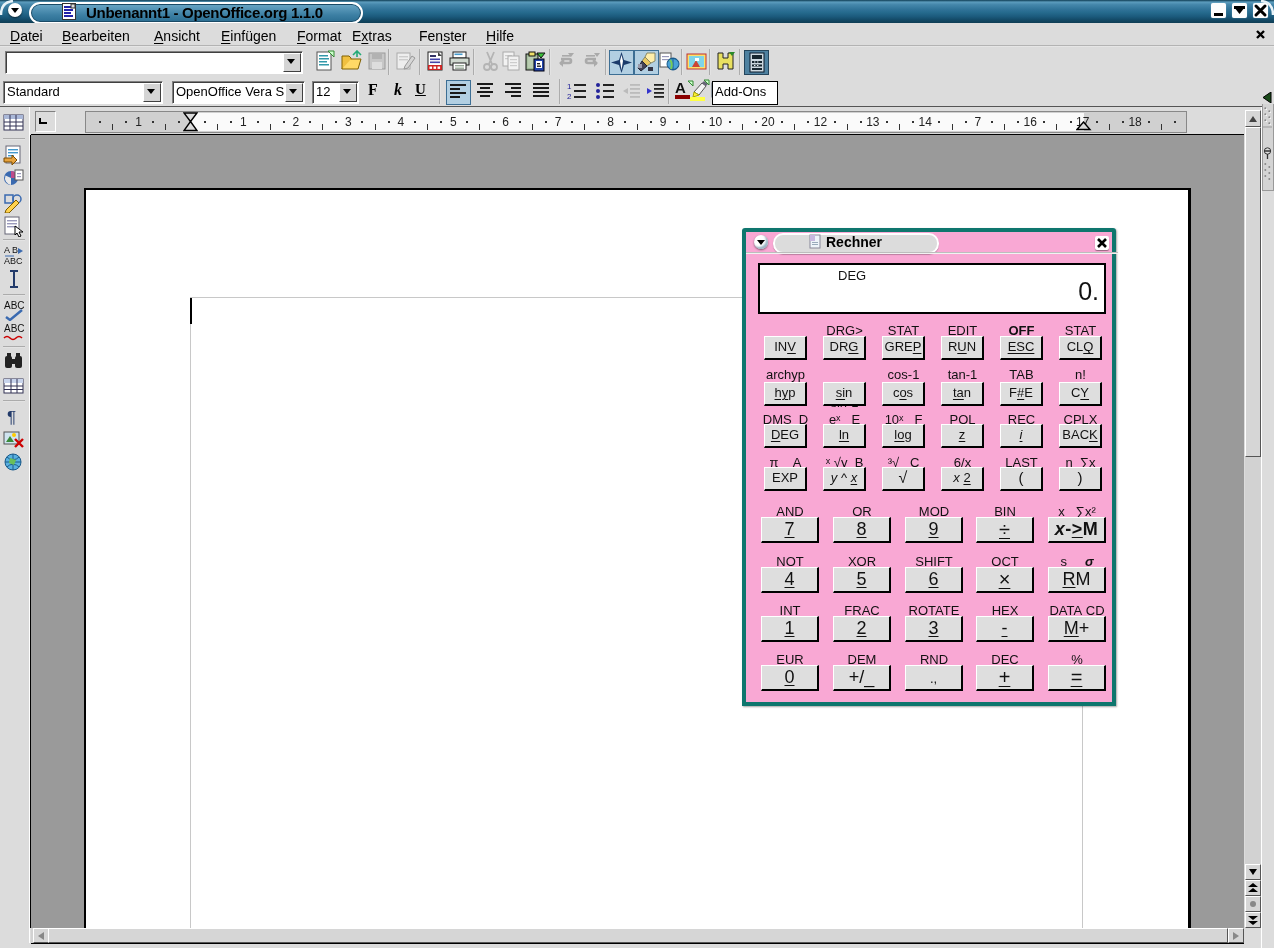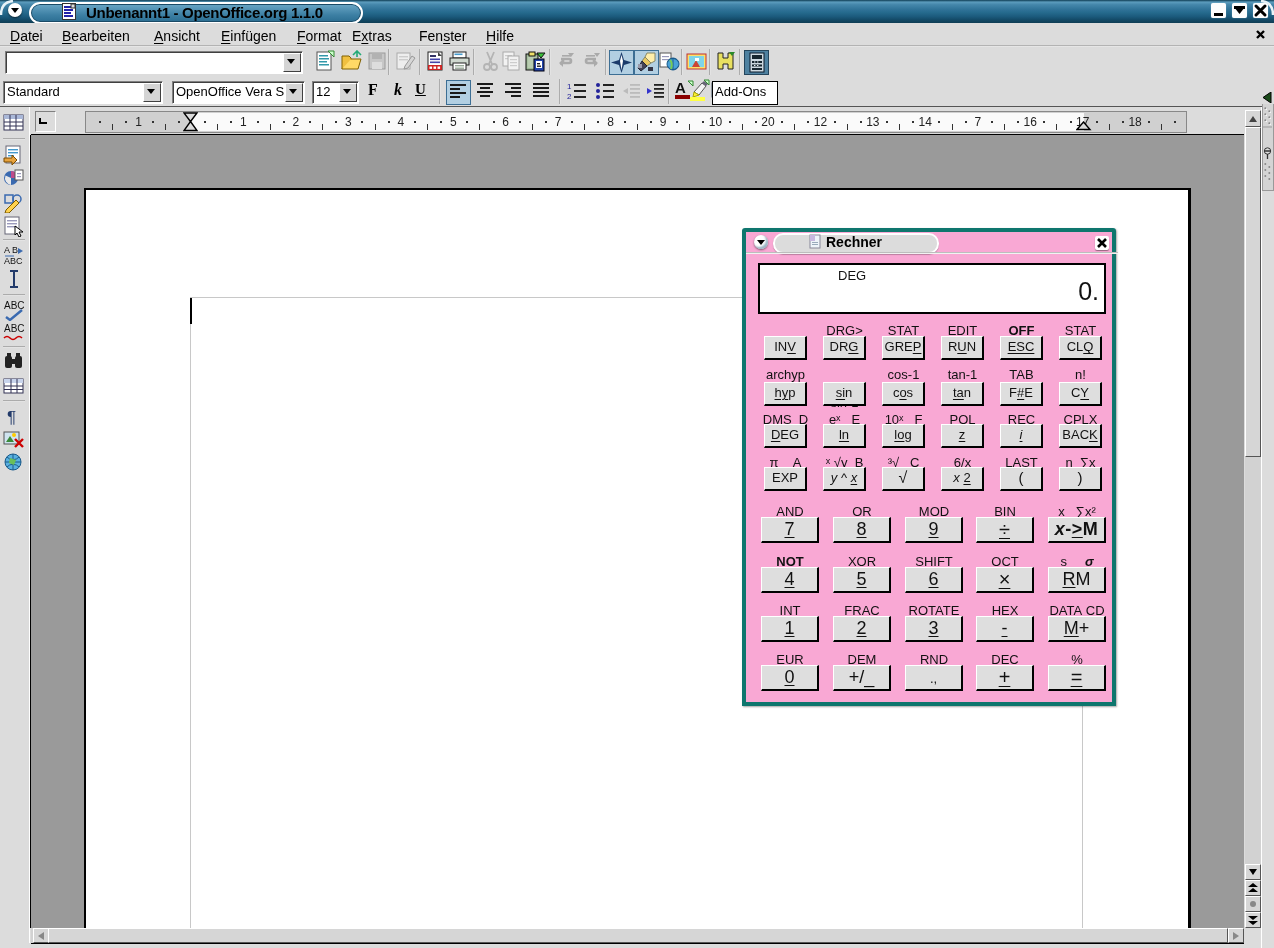--- a/index.html
+++ b/index.html
@@ -702,21 +702,21 @@
       <div class="clab" style="left:3px;top:272px;width:82px;">AND</div>
       <div class="cb" style="left:15px;top:285px;width:58px;height:26px;line-height:22px;"><span class="num"><u>7</u></span></div>
       <div class="clab" style="left:75px;top:272px;width:82px;">OR</div>
       <div class="cb" style="left:87px;top:285px;width:58px;height:26px;line-height:22px;"><span class="num"><u>8</u></span></div>
       <div class="clab" style="left:147px;top:272px;width:82px;">MOD</div>
       <div class="cb" style="left:159px;top:285px;width:58px;height:26px;line-height:22px;"><span class="num"><u>9</u></span></div>
       <div class="clab" style="left:218px;top:272px;width:82px;">BIN</div>
       <div class="cb" style="left:230px;top:285px;width:58px;height:26px;line-height:22px;"><span class="num"><span style="font-size:20px"><u>÷</u></span></span></div>
       <div class="clab" style="left:290px;top:272px;width:82px;">x&nbsp;&nbsp;&nbsp;∑x²</div>
       <div class="cb" style="left:302px;top:285px;width:58px;height:26px;line-height:22px;"><span class="num"><b style="letter-spacing:.5px"><i>x</i>-<u>&gt;</u>M</b></span></div>
-      <div class="clab" style="left:3px;top:322px;width:82px;font-weight:bold;">NOT</div>
+      <div class="clab" style="left:3px;top:322px;width:82px;">NOT</div>
       <div class="cb" style="left:15px;top:335px;width:58px;height:26px;line-height:22px;"><span class="num"><u>4</u></span></div>
       <div class="clab" style="left:75px;top:322px;width:82px;">XOR</div>
       <div class="cb" style="left:87px;top:335px;width:58px;height:26px;line-height:22px;"><span class="num"><u>5</u></span></div>
       <div class="clab" style="left:147px;top:322px;width:82px;">SHIFT</div>
       <div class="cb" style="left:159px;top:335px;width:58px;height:26px;line-height:22px;"><span class="num"><u>6</u></span></div>
       <div class="clab" style="left:218px;top:322px;width:82px;">OCT</div>
       <div class="cb" style="left:230px;top:335px;width:58px;height:26px;line-height:22px;"><span class="num"><span style="font-size:20px"><u>×</u></span></span></div>
       <div class="clab" style="left:290px;top:322px;width:82px;">s&nbsp;&nbsp;&nbsp;&nbsp;&nbsp;<b><i>σ</i></b></div>
       <div class="cb" style="left:302px;top:335px;width:58px;height:26px;line-height:22px;"><span class="num"><u>R</u>M</span></div>
       <div class="clab" style="left:3px;top:371px;width:82px;">INT</div>

